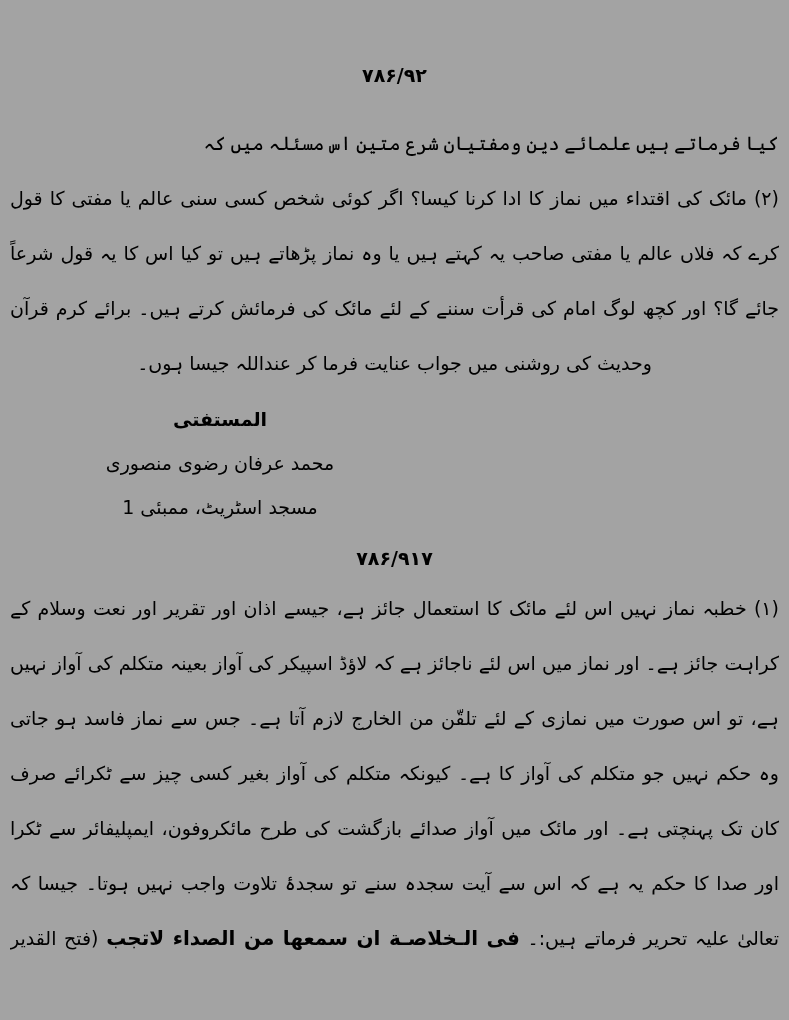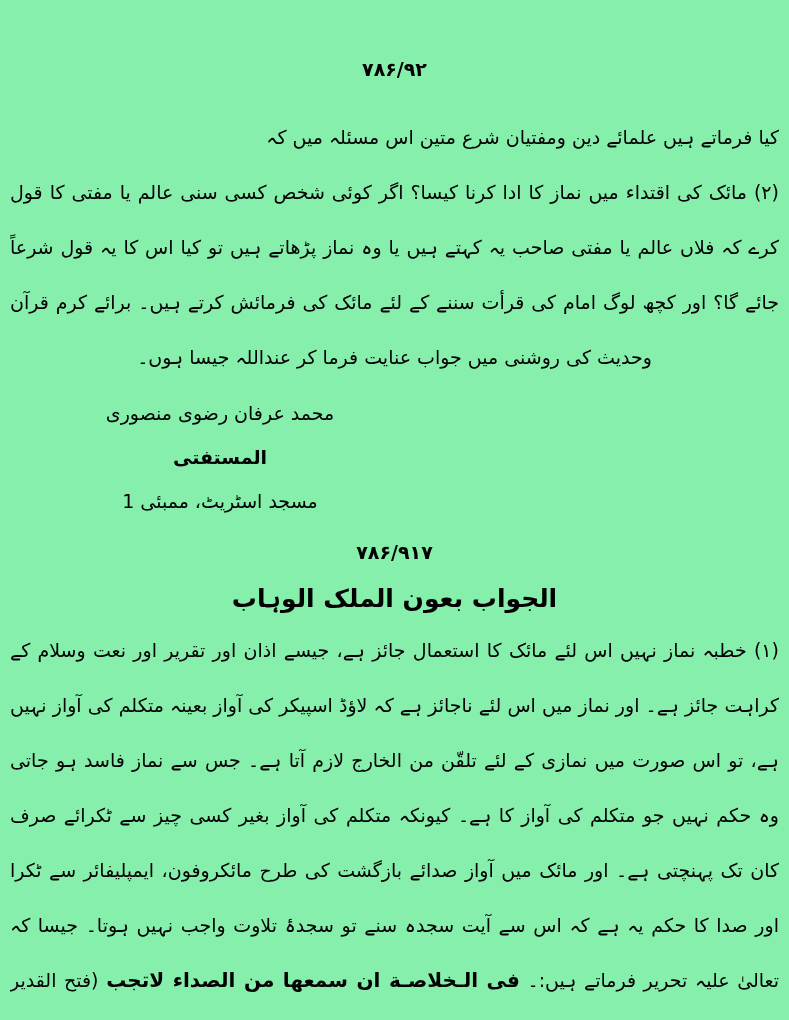--- a/index.html
+++ b/index.html
@@ -2,26 +2,26 @@
 <html lang="ur" dir="rtl"><head>
 <meta charset="utf-8">
 <style>
   * { margin: 0; padding: 0; box-sizing: border-box; }
   html, body { background: #ffffff; }
   .page {
     position: relative;
     width: 789px;
     height: 1020px;
     margin: 0 auto;
-    background: #86efac;
+    background: #a3a3a3;
     color: #000000;
     direction: rtl;
     font-family: "DejaVu Sans", sans-serif;
     overflow: hidden;
-    padding: 0 10px;
+    padding: 6px 10px;
   }
   .ref-number {
     text-align: center;
     font-size: 19px;
     font-weight: bold;
     letter-spacing: 1px;
   }
   .ref-top { padding-top: 58px; height: 92px; }
   .ref-answer { height: 34px; margin-top: 18px; }
   .qline, .aline {
@@ -29,21 +29,21 @@
     height: 55px;
     line-height: 55px;
     overflow: hidden;
     white-space: nowrap;
   }
   .justify {
     text-align: justify;
     text-align-last: justify;
     white-space: normal;
   }
-  .start-align { text-align: right; }
+  .start-align { text-align: right; font-family: Liberation Serif, serif; }
   .center-align { text-align: center; text-align-last: center; white-space: normal; }
   .intro { margin-top: 18px; }
   .signature {
     width: 240px;
     margin-left: 90px;
     margin-right: auto;
     text-align: center;
     padding-top: 6px;
   }
   .signature .sig-line {
@@ -79,28 +79,27 @@
 
   <div class="qline justify">(۲) مائک کی اقتداء میں نماز کا ادا کرنا کیسا؟ اگر کوئی شخص کسی سنی عالم یا مفتی کا قول ثبوت کے طور پر پیش</div>
 
   <div class="qline justify">کرے کہ فلاں عالم یا مفتی صاحب یہ کہتے ہیں یا وہ نماز پڑھاتے ہیں تو کیا اس کا یہ قول شرعاً قبول کیا</div>
 
   <div class="qline justify">جائے گا؟ اور کچھ لوگ امام کی قرأت سننے کے لئے مائک کی فرمائش کرتے ہیں۔ برائے کرم قرآن</div>
 
   <div class="qline center-align">وحدیث کی روشنی میں جواب عنایت فرما کر عنداللہ جیسا ہوں۔</div>
 
   <div class="signature">
+    <div class="sig-line sig-title">المستفتی</div>
     <div class="sig-line">محمد عرفان رضوی منصوری</div>
-    <div class="sig-line sig-title">المستفتی</div>
     <div class="sig-line">مسجد اسٹریٹ، ممبئی 1</div>
   </div>
 
   <div class="ref-number ref-answer">۷۸۶/۹۱۷</div>
 
-  <div class="answer-heading">الجواب بعون الملک الوہاب</div>
 
   <div class="aline justify">(۱) خطبہ نماز نہیں اس لئے مائک کا استعمال جائز ہے، جیسے اذان اور تقریر اور نعت وسلام کے لئے بلا</div>
 
   <div class="aline justify">کراہت جائز ہے۔ اور نماز میں اس لئے ناجائز ہے کہ لاؤڈ اسپیکر کی آواز بعینہ متکلم کی آواز نہیں ہے۔ بلکہ صدا</div>
 
   <div class="aline justify">ہے، تو اس صورت میں نمازی کے لئے تلقّن من الخارج لازم آتا ہے۔ جس سے نماز فاسد ہو جاتی ہے۔ صدا کا</div>
 
   <div class="aline justify">وہ حکم نہیں جو متکلم کی آواز کا ہے۔ کیونکہ متکلم کی آواز بغیر کسی چیز سے ٹکرائے صرف ہوا کے تموج سے سامع کے</div>
 
   <div class="aline justify">کان تک پہنچتی ہے۔ اور مائک میں آواز صدائے بازگشت کی طرح مائکروفون، ایمپلیفائر سے ٹکرا کر آتی ہے۔</div>

